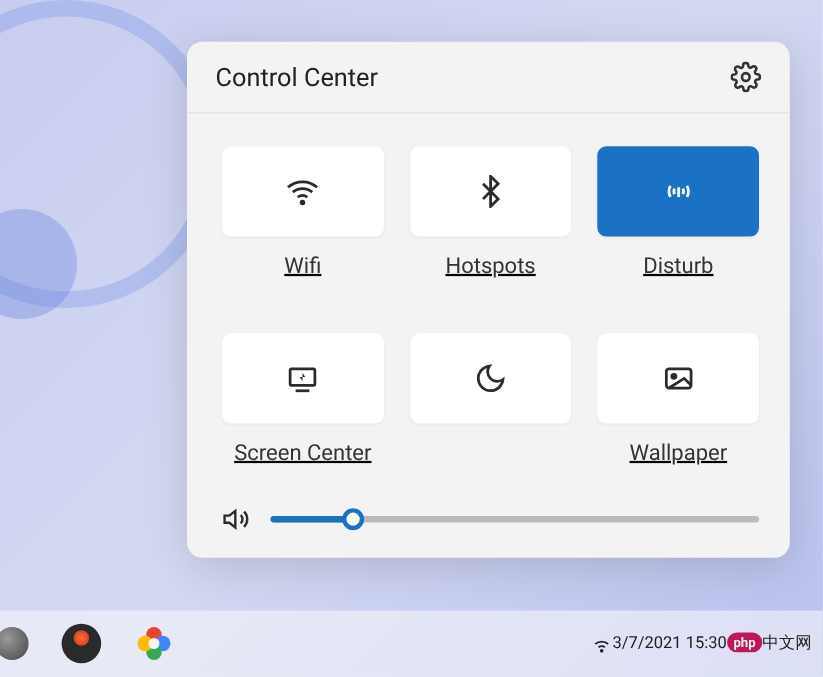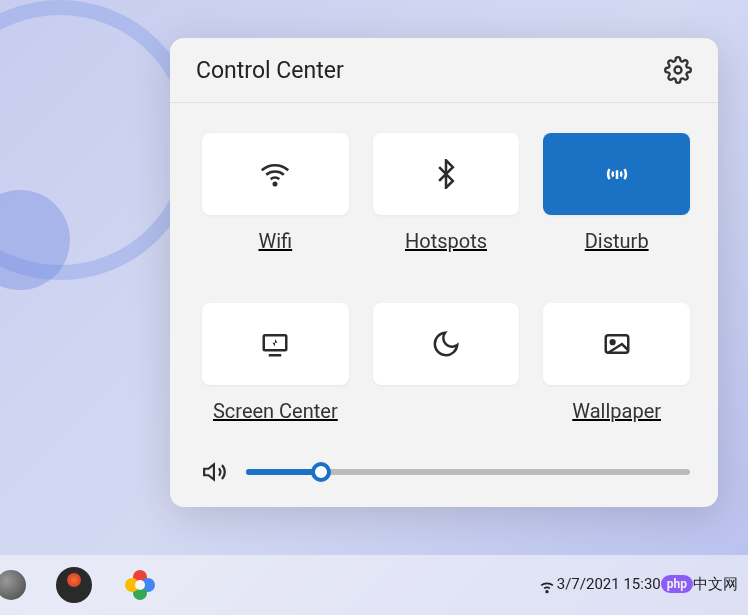--- a/index.html
+++ b/index.html
@@ -174,21 +174,21 @@
     }
     .taskbar-right {
       margin-left: auto;
       display: flex;
       align-items: flex-start;
       gap: 0;
       color: #222;
       font-size: 15px;
     }
     .wifi-ico { width: 20px; height:20px; }
-    .php-badge { background:#8b5cf6; color:#eee; font-size:12px; padding:2px 6px; border-radius:10px; font-weight:bold;}
+    .php-badge { background:#be185d; color:#eee; font-size:12px; padding:2px 6px; border-radius:10px; font-weight:bold;}
     .row2 { margin-top: 26px; }
   </style>
 </head>
 <body>
 
 <div class="bg-circle-outer"></div>
 <div class="bg-circle-inner"></div>
 
 <div class="control-center">
   <div class="cc-header">

